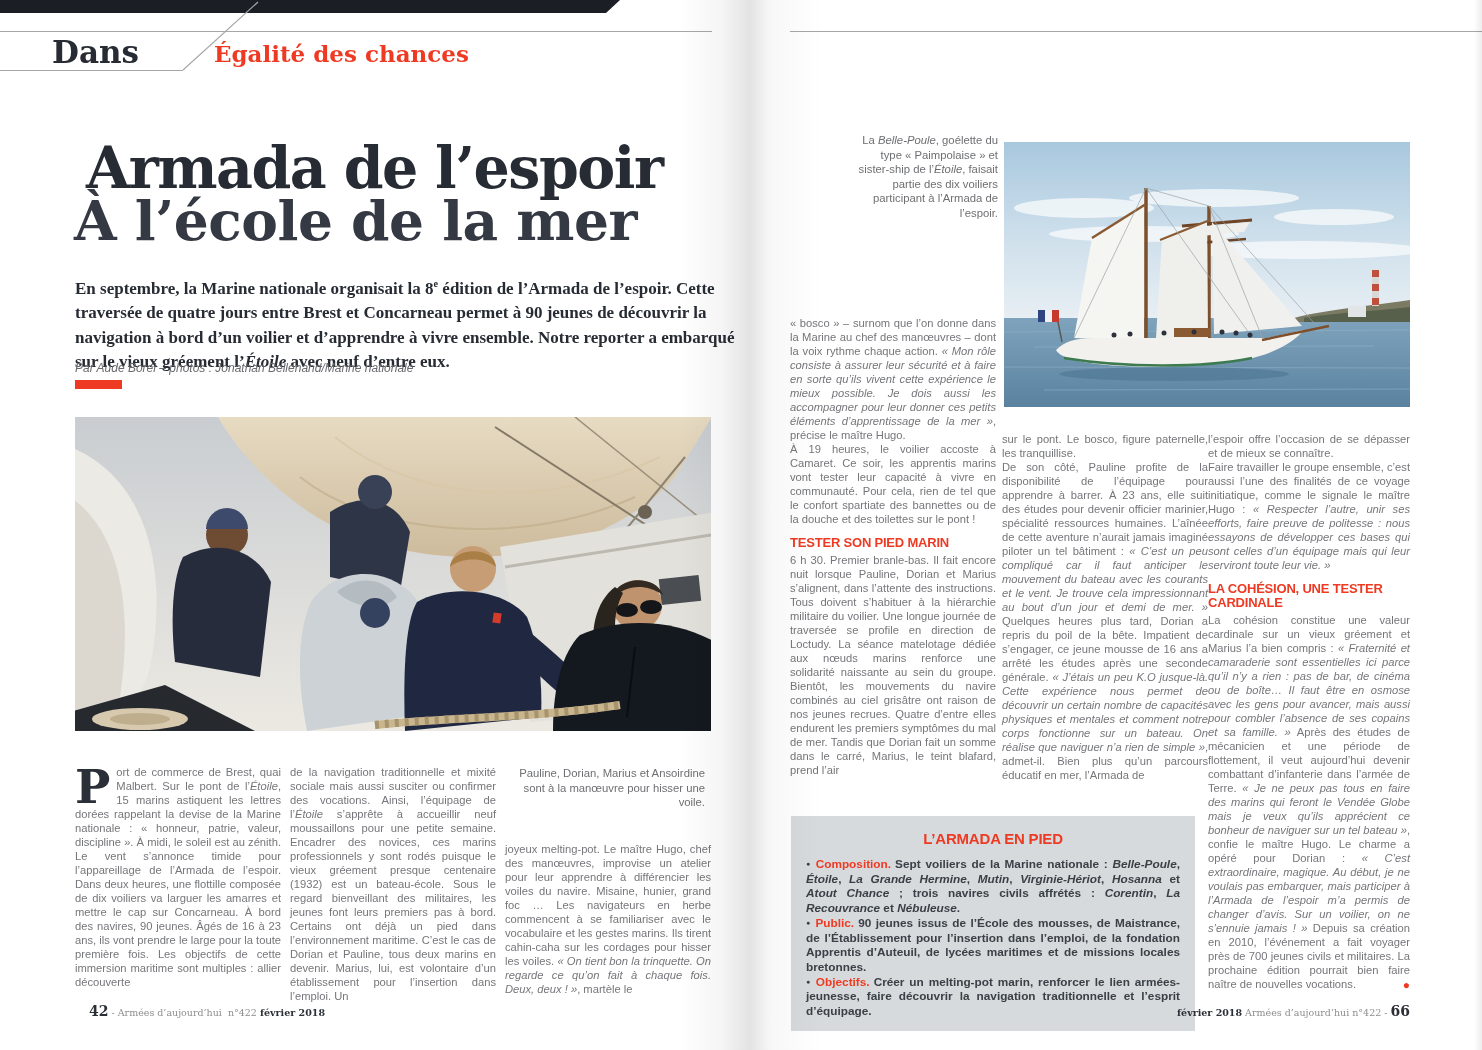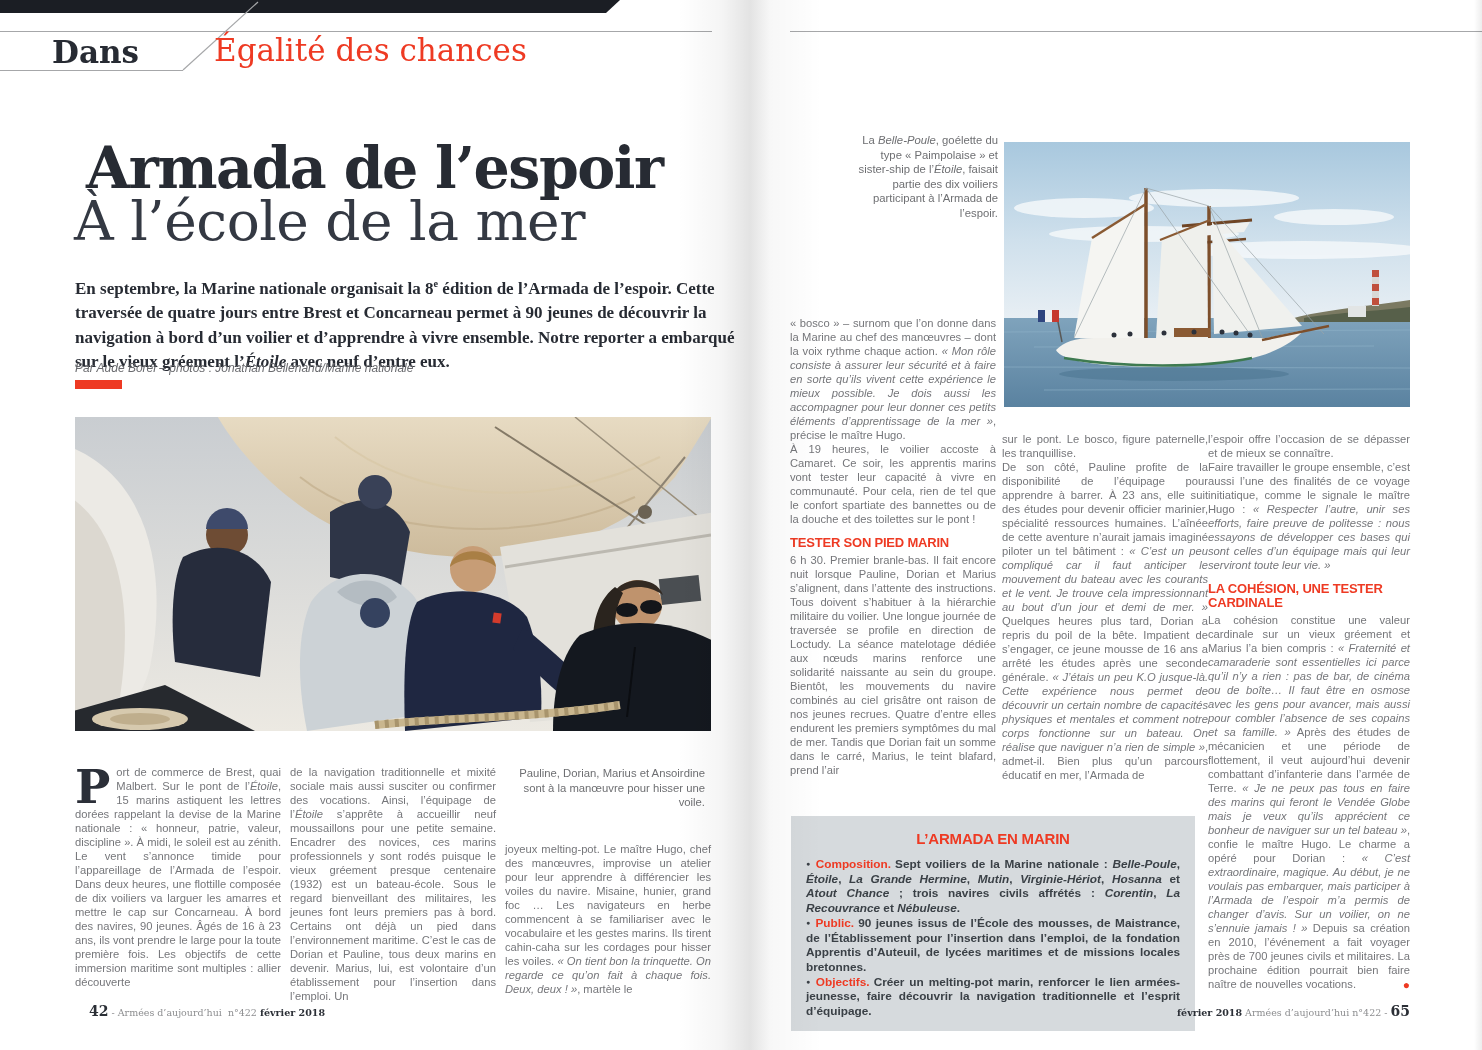--- a/index.html
+++ b/index.html
@@ -24,33 +24,33 @@
   .rule-l{left:0;width:712px;}
   .rule-r{left:790px;width:692px;}
   .tab-underline{position:absolute;left:0;top:70px;width:183px;height:1px;background:var(--rule);}
   .hdr-svg{position:absolute;left:0;top:0;width:300px;height:80px;}
   .kicker{
     position:absolute;left:52px;top:34px;
     font-family:"DejaVu Serif",serif;font-weight:bold;font-size:31px;letter-spacing:0;
     color:var(--title-ink);
   }
   .topic{
-    position:absolute;left:214px;top:32px;
-    font-family:"DejaVu Serif",serif;font-weight:normal;font-size:31px;
+    position:absolute;left:214px;top:40px;
+    font-family:"DejaVu Serif",serif;font-weight:bold;font-size:23px;
     color:var(--accent);
   }
   
   .title{
     position:absolute;left:74px;top:126px;margin:12px;
     font-family:"DejaVu Serif",serif;font-weight:bold;font-size:57px;line-height:60px;
     letter-spacing:-1.5px;color:var(--title-ink);
   }
   .subtitle{
     position:absolute;left:74px;top:191px;margin:0;
-    font-family:"DejaVu Serif",serif;font-weight:normal;font-size:55px;line-height:60px;
+    font-family:"DejaVu Serif",serif;font-weight:bold;font-size:55px;line-height:60px;
     letter-spacing:-0.5px;color:#343943;
   }
   .intro{
     position:absolute;left:75px;top:272px;width:668px;margin:0;
     font-family:"Liberation Serif",serif;font-weight:bold;font-size:17px;line-height:24.5px;
     color:var(--title-ink);
   }
   .byline{
     position:absolute;left:75px;top:361px;margin:0;
     font-style:italic;font-size:12px;color:#696a6e;
@@ -312,31 +312,31 @@
   </div>
 
   <div class="col col-r3">
     <p><span>l’espoir offre l’occasion de se dépasser et de mieux se connaître.</span></p>
     <p><span>Faire travailler le groupe ensemble, c’est aussi l’une des finalités de ce voyage initiatique, comme le signale le maître Hugo : </span><span class="seg-i">« Respecter l’autre, unir ses efforts, faire preuve de politesse : nous essayons de développer ces bases qui sont celles d’un équipage mais qui leur serviront toute leur vie. »</span></p>
     <h3 class="subhead">LA COHÉSION, UNE TESTER CARDINALE</h3>
     <p class="lastp"><span><span>La cohésion constitue une valeur cardinale sur un vieux gréement et Marius l’a bien compris : </span><span class="seg-i">« Fraternité et camaraderie sont essentielles ici parce qu’il n’y a rien : pas de bar, de cinéma ou de boîte… Il faut être en osmose avec les gens pour avancer, mais aussi pour combler l’absence de ses copains et sa famille. »</span><span> Après des études de mécanicien et une période de flottement, il veut aujourd’hui devenir combattant d’infanterie dans l’armée de Terre. </span><span class="seg-i">« Je ne peux pas tous en faire des marins qui feront le Vendée Globe mais je veux qu’ils apprécient ce bonheur de naviguer sur un tel bateau »</span><span>, confie le maître Hugo. Le charme a opéré pour Dorian : </span><span class="seg-i">« C’est extraordinaire, magique. Au début, je ne voulais pas embarquer, mais participer à l’Armada de l’espoir m’a permis de changer d’avis. Sur un voilier, on ne s’ennuie jamais ! »</span><span> Depuis sa création en 2010, l’événement a fait voyager près de 700 jeunes civils et militaires. La prochaine édition pourrait bien faire naître de nouvelles vocations.</span></span><span class="end-dot">●</span></p>
   </div>
 
   <div class="infobox">
-    <div class="infobox-title">L’ARMADA EN MARIN</div>
+    <div class="infobox-title">L’ARMADA EN PIED</div>
     <p class="box-item">
       <span class="bullet">●</span><span class="lead">Composition.</span><span><span>Sept voiliers de la Marine nationale : </span><span class="seg-bi">Belle-Poule</span><span>, </span><span class="seg-bi">Étoile</span><span>, </span><span class="seg-bi">La Grande Hermine</span><span>, </span><span class="seg-bi">Mutin</span><span>, </span><span class="seg-bi">Virginie-Hériot</span><span>, </span><span class="seg-bi">Hosanna</span><span> et </span><span class="seg-bi">Atout Chance</span><span> ; trois navires civils affrétés : </span><span class="seg-bi">Corentin</span><span>, </span><span class="seg-bi">La Recouvrance</span><span> et </span><span class="seg-bi">Nébuleuse</span><span>.</span></span>
     </p>
     <p class="box-item">
       <span class="bullet">●</span><span class="lead">Public.</span><span><span>90 jeunes issus de l’École des mousses, de Maistrance, de l’Établissement pour l’insertion dans l’emploi, de la fondation Apprentis d’Auteuil, de lycées maritimes et de missions locales bretonnes.</span></span>
     </p>
     <p class="box-item">
       <span class="bullet">●</span><span class="lead">Objectifs.</span><span><span>Créer un melting-pot marin, renforcer le lien armées-jeunesse, faire découvrir la navigation traditionnelle et l’esprit d’équipage.</span></span>
     </p>
   </div>
 
   <div class="footer footer-r">
-    <span class="fbold">février 2018</span><span> Armées d’aujourd’hui n°422 - </span><span class="pg">65</span>
+    <span class="fbold">février 2018</span><span> Armées d’aujourd’hui n°422 - </span><span class="pg">66</span>
   </div>
 
   <div class="gutter"></div>
   <div class="edge-r"></div>
 </div>
 
 </body></html>

